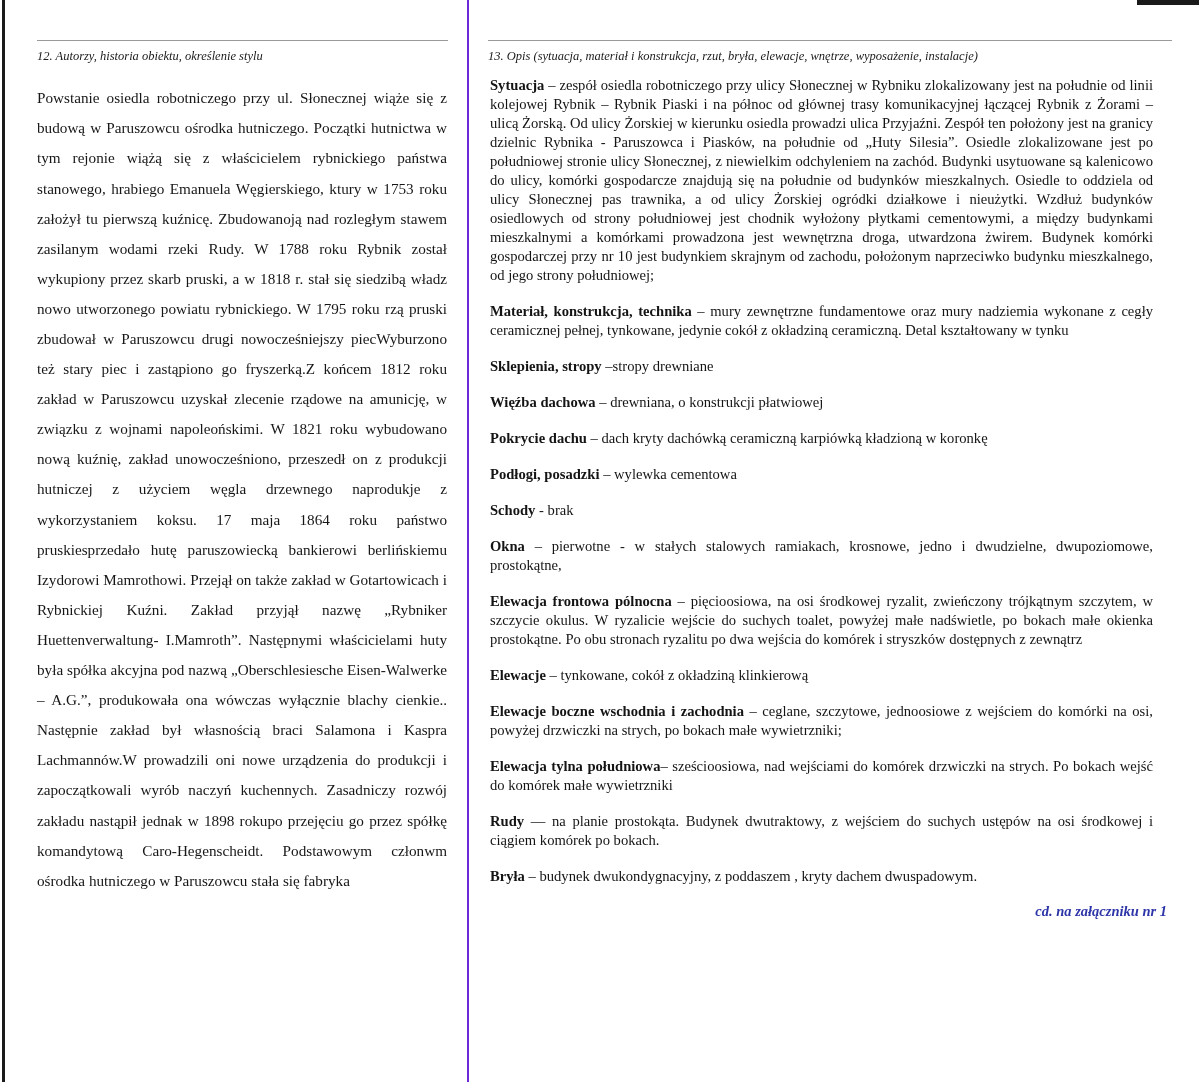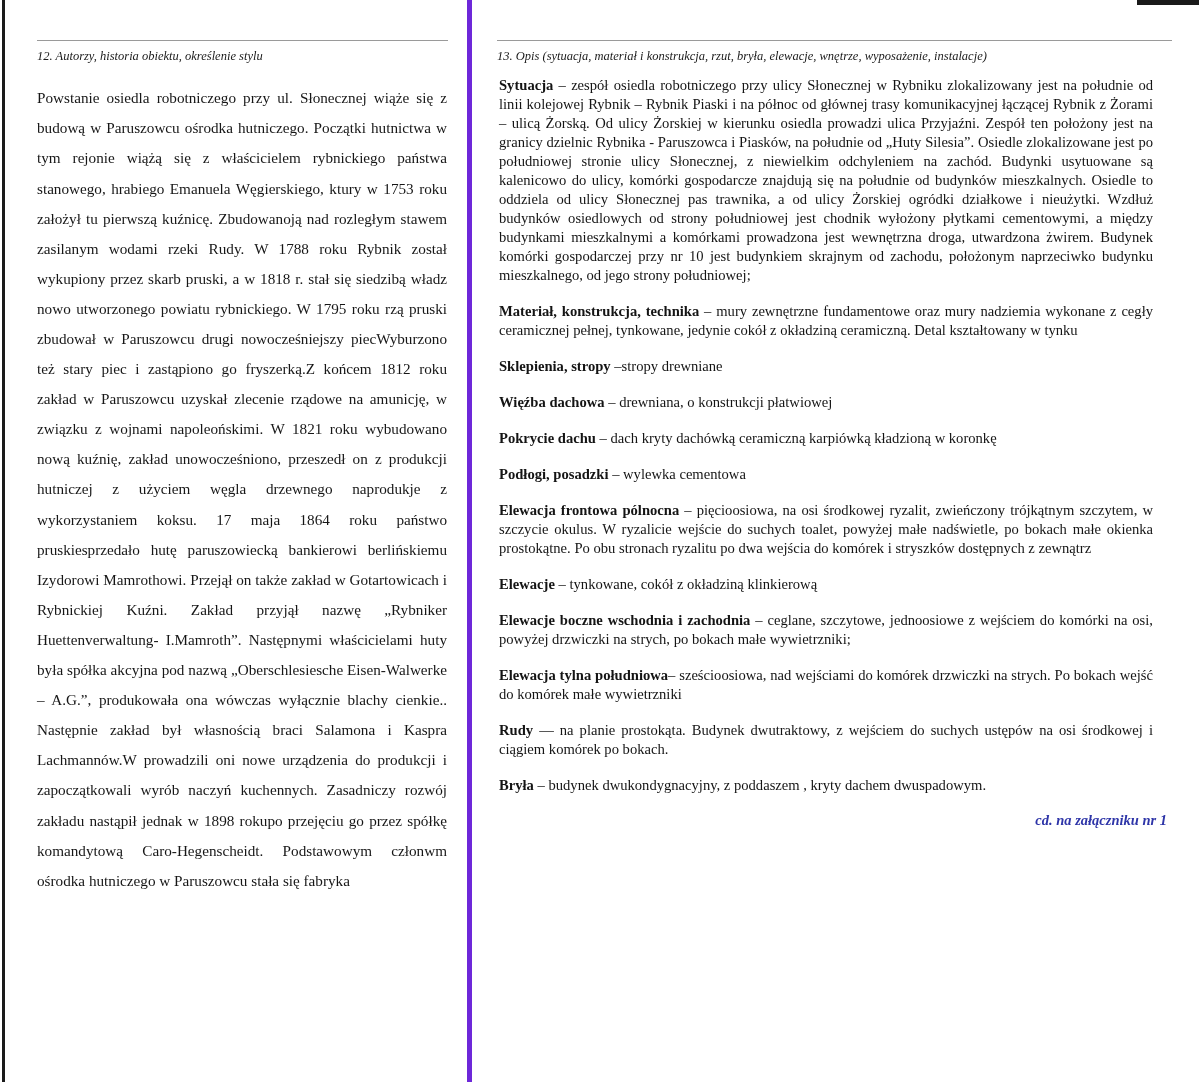--- a/index.html
+++ b/index.html
@@ -44,22 +44,22 @@
   .col-left {
     width: 449px;
     box-sizing: border-box;
     padding: 0;
     position: relative;
   }
   .col-right {
     width: 714px;
     box-sizing: border-box;
     position: relative;
-    border-left: 5px solid #6d28d9;
-    padding-left: 16px;
+    border-left: 2px solid #6d28d9;
+    padding-left: 10px;
   }
 
   .rule {
     height: 0;
     border-top: 1.5px solid #9a9a9a;
     margin: 0;
   }
   .col-left .rule { margin: 40px 19px 0 19px; }
   .col-right .rule { margin: 40px 9px 0 9px; }
 
@@ -135,20 +135,22 @@
       <div class="field-head">13. Opis (sytuacja, materiał i konstrukcja, rzut, bryła, elewacje, wnętrze, wyposażenie, instalacje)</div>
 
       <div class="right-body">
 
       <p><span class="lbl">Sytuacja</span> – <span>zespół osiedla robotniczego przy ulicy Słonecznej w Rybniku  zlokalizowany jest na południe  od  linii kolejowej Rybnik – Rybnik Piaski i na północ od głównej trasy komunikacyjnej łączącej Rybnik z Żorami – ulicą Żorską. Od ulicy Żorskiej w kierunku osiedla prowadzi ulica Przyjaźni. Zespół ten położony jest na granicy dzielnic Rybnika - Paruszowca i  Piasków, na południe od „Huty Silesia”. Osiedle zlokalizowane jest po południowej stronie  ulicy Słonecznej, z niewielkim odchyleniem na zachód. Budynki usytuowane są kalenicowo do ulicy, komórki gospodarcze znajdują się na południe od budynków mieszkalnych. Osiedle to oddziela od ulicy Słonecznej pas trawnika, a od ulicy Żorskiej  ogródki działkowe i nieużytki. Wzdłuż budynków osiedlowych od strony południowej jest chodnik   wyłożony płytkami cementowymi, a między budynkami mieszkalnymi a komórkami prowadzona jest wewnętrzna droga, utwardzona żwirem. Budynek komórki gospodarczej przy nr 10 jest budynkiem skrajnym od zachodu, położonym naprzeciwko budynku mieszkalnego, od jego strony południowej;</span></p>
           <p><span class="lbl">Materiał, konstrukcja, technika</span> – <span>mury zewnętrzne fundamentowe   oraz mury nadziemia wykonane  z cegły ceramicznej pełnej, tynkowane, jedynie cokół z okładziną ceramiczną. Detal kształtowany w tynku</span></p>
           <p><span class="lbl">Sklepienia, stropy</span> –<span>stropy drewniane</span></p>
           <p><span class="lbl">Więźba dachowa</span> – <span>drewniana, o konstrukcji płatwiowej</span></p>
           <p><span class="lbl">Pokrycie dachu</span> – <span>dach kryty dachówką ceramiczną karpiówką kładzioną w koronkę</span></p>
           <p><span class="lbl">Podłogi, posadzki</span> –  <span>wylewka cementowa</span></p>
+          <p><span class="lbl">Schody</span>  - <span>brak</span></p>
+          <p><span class="lbl">Okna</span> – <span>pierwotne -   w stałych stalowych ramiakach, krosnowe, jedno i dwudzielne, dwupoziomowe, prostokątne,</span></p>
           <p><span class="lbl">Elewacja frontowa pólnocna</span> – <span>pięcioosiowa, na osi środkowej ryzalit, zwieńczony trójkątnym szczytem, w szczycie okulus. W ryzalicie wejście do suchych toalet, powyżej małe nadświetle, po bokach małe okienka prostokątne. Po obu stronach ryzalitu po dwa wejścia do komórek i stryszków dostępnych z zewnątrz</span></p>
           <p><span class="lbl">Elewacje</span> – <span>tynkowane, cokół z okładziną klinkierową</span></p>
           <p><span class="lbl">Elewacje boczne wschodnia i zachodnia</span> – <span>ceglane, szczytowe, jednoosiowe z wejściem do komórki na osi, powyżej drzwiczki na strych, po bokach małe wywietrzniki;</span></p>
           <p><span class="lbl">Elewacja tylna południowa</span>– <span>sześcioosiowa, nad wejściami do komórek drzwiczki na strych. Po bokach wejść do komórek małe wywietrzniki</span></p>
           <p><span class="lbl">Rudy</span> —  <span>na planie  prostokąta. Budynek dwutraktowy, z  wejściem do suchych ustępów na osi środkowej i ciągiem komórek po bokach.</span></p>
           <p><span class="lbl">Bryła</span> – <span>budynek dwukondygnacyjny, z poddaszem ,  kryty dachem dwuspadowym.</span></p>
         </div>
 
       <div class="footnote">
         <span>cd. na załączniku  nr 1</span>

